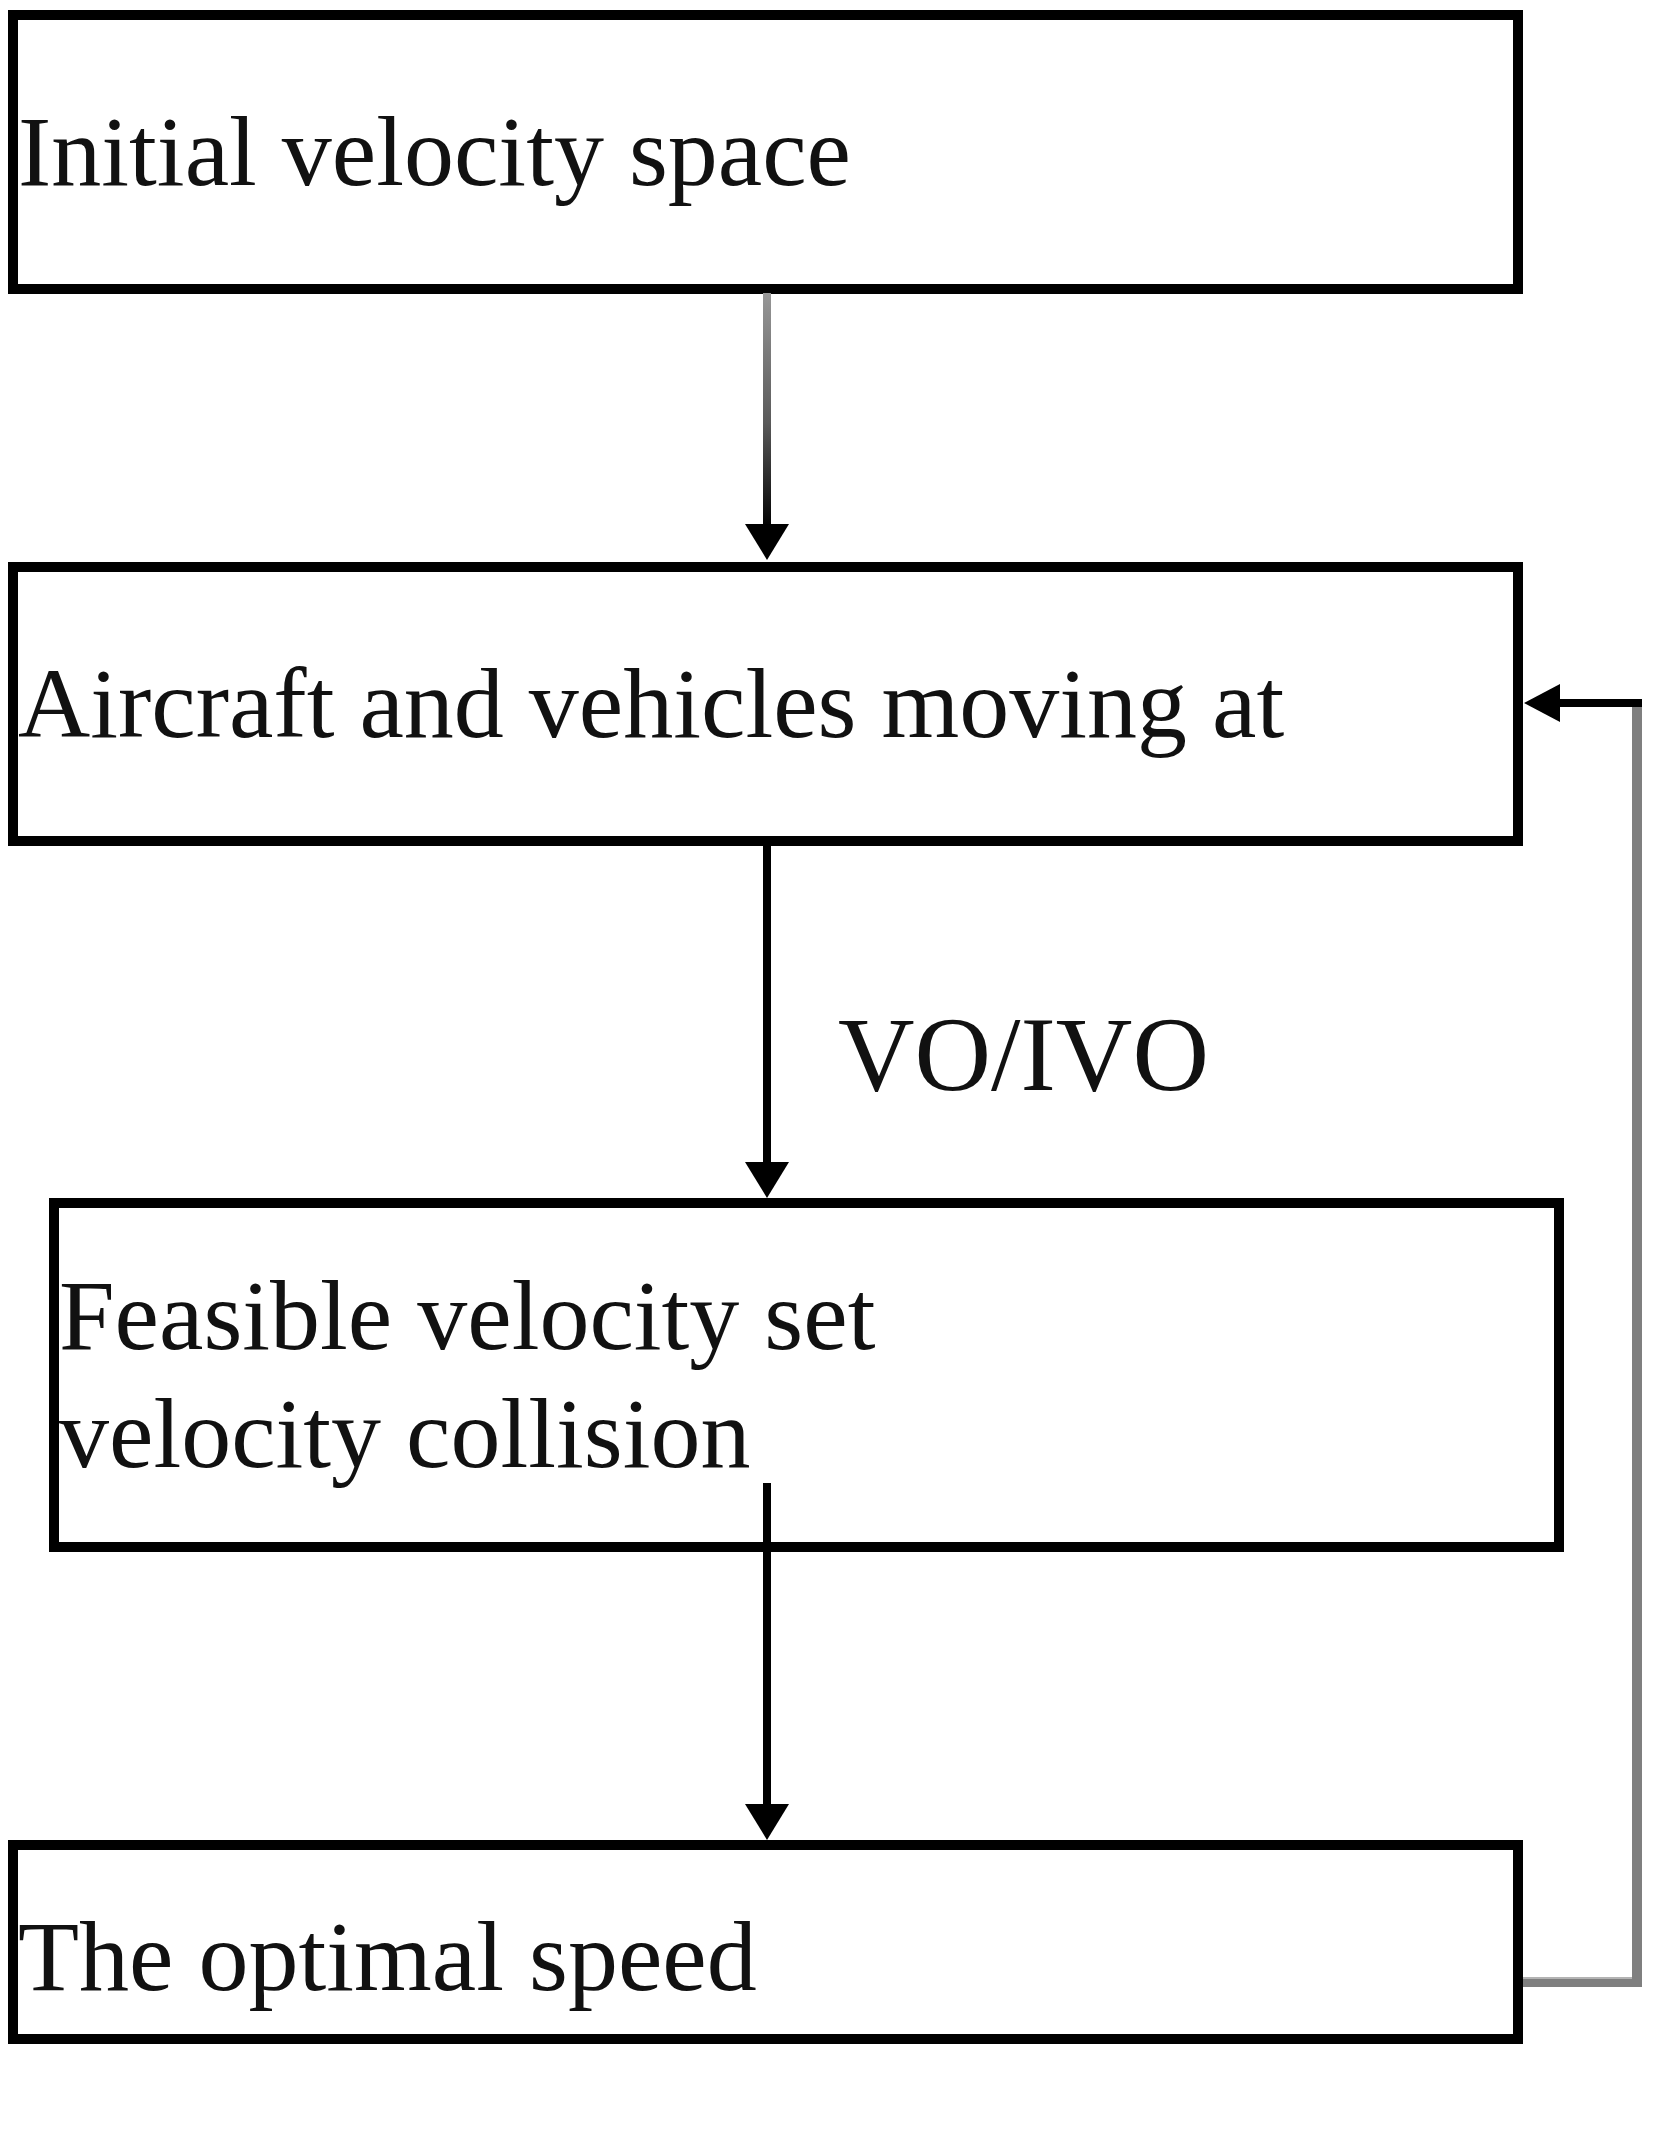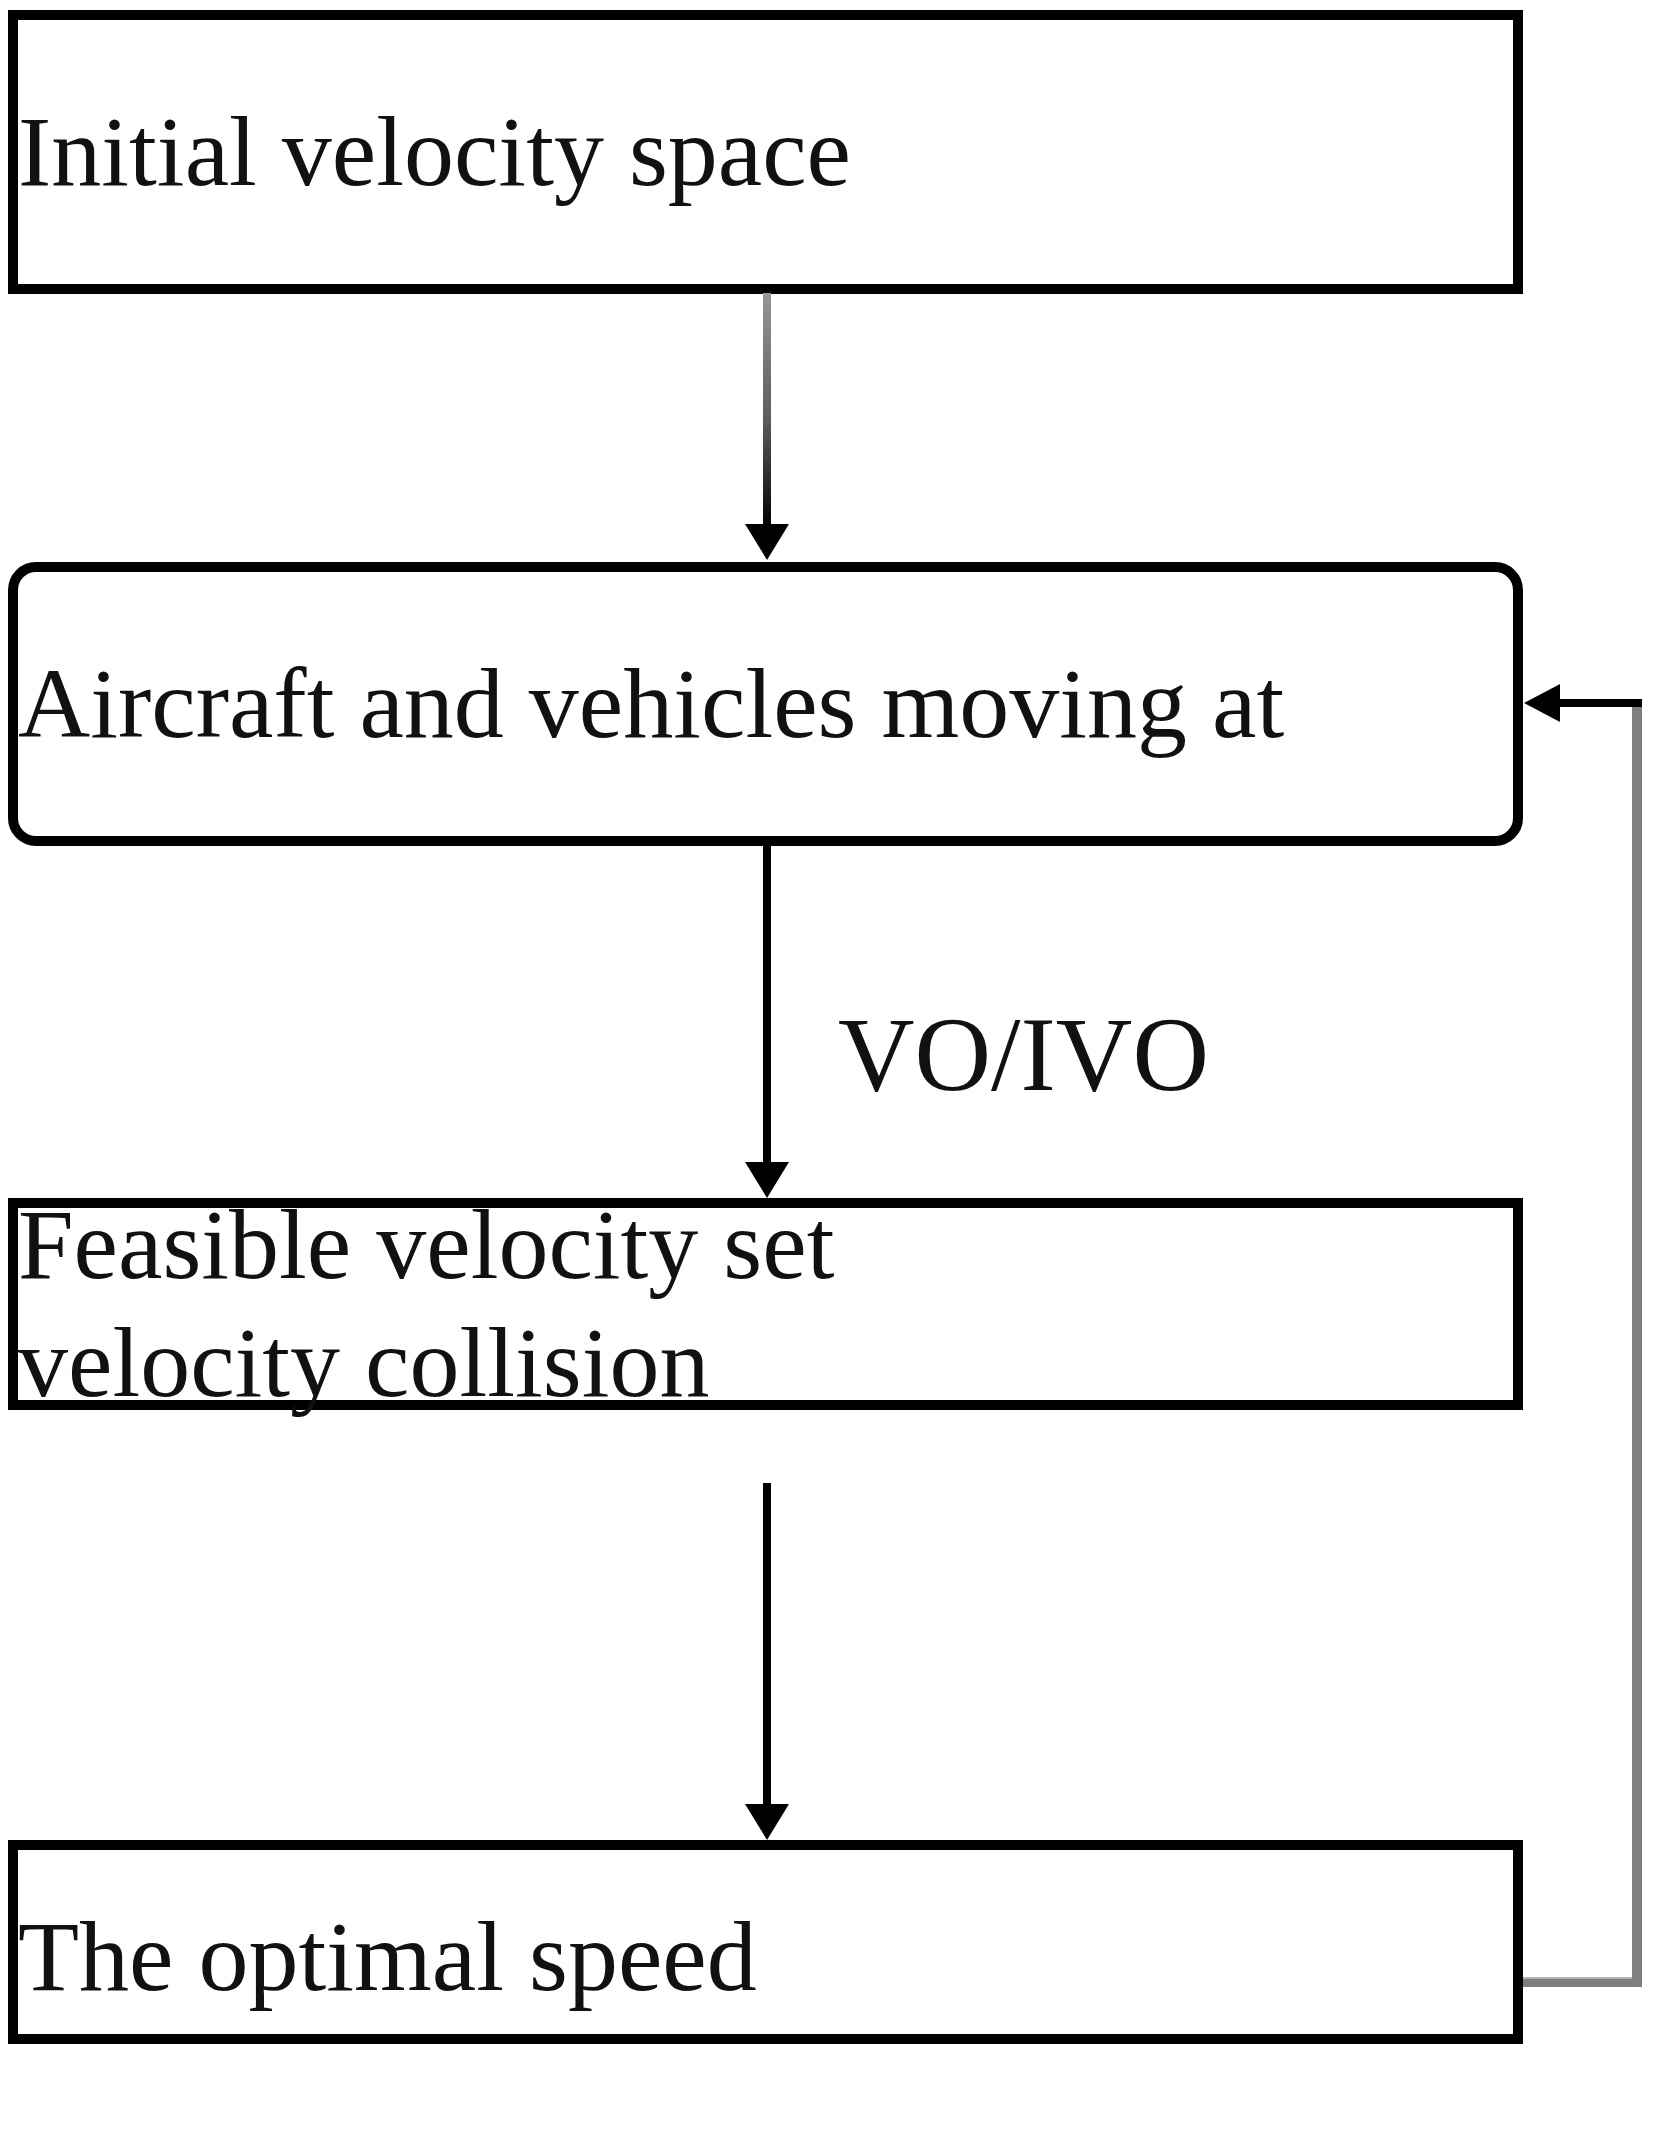--- a/index.html
+++ b/index.html
@@ -28,22 +28,22 @@
     align-items: flex-start;
     justify-content: center;
     text-align: center;
   }
   .bline {
     font-size: 100px;
     line-height: 118px;
     white-space: nowrap;
   }
   .box-1 { top: 10px;   height: 284px; }
-  .box-2 { top: 562px;  height: 284px; border-radius: 28px; }
-  .box-3 { top: 1198px; height: 212px; }
+  .box-2 { top: 562px;  height: 284px; }
+  .box-3 { top: 1198px; height: 354px; margin-left: 41px; }
   .box-4 { top: 1840px; height: 204px; padding-top: 29px; }
 
   .stem {
     position: absolute;
     left: 763px;
     width: 8px;
     background: var(--arrow, #000000);
   }
   .stem-1 { top: 293px;  height: 235px; background: linear-gradient(to bottom, #979797 0%, #5a5a5a 55%, #000000 100%); }
   .stem-2 { top: 846px;  height: 320px; }

